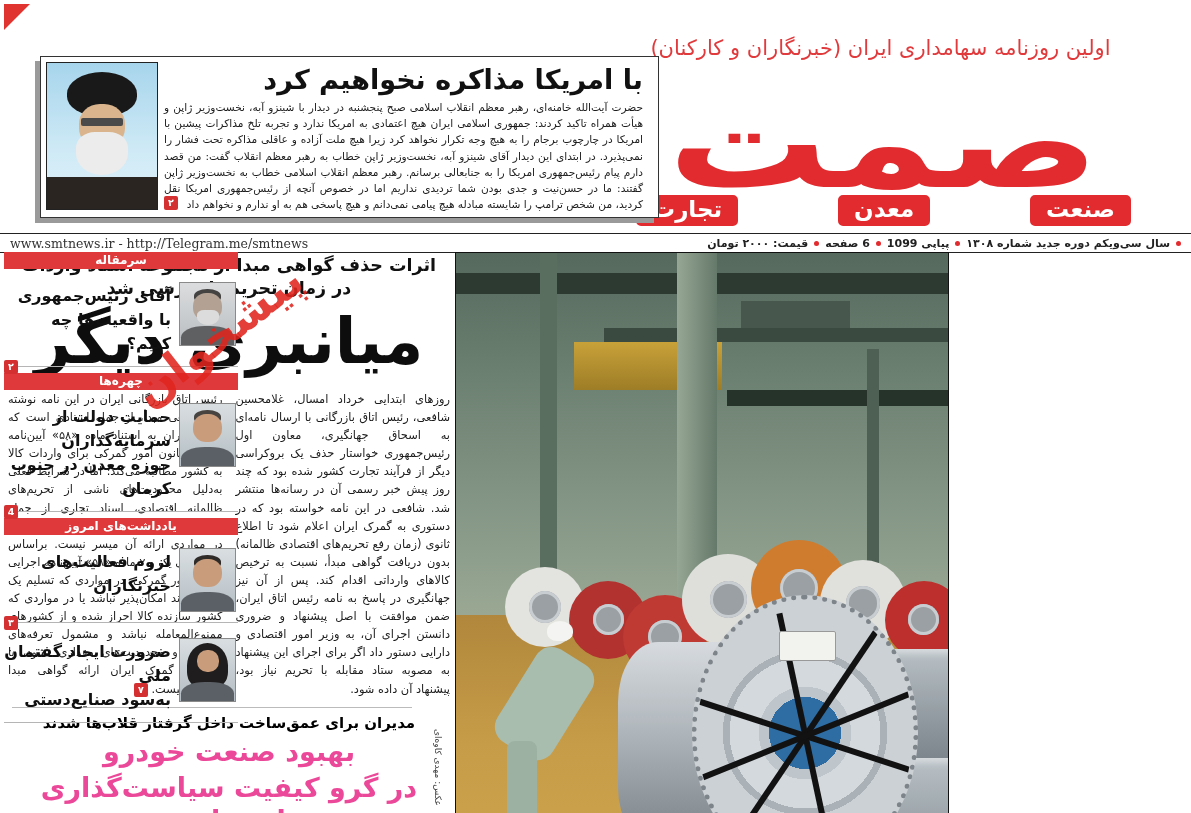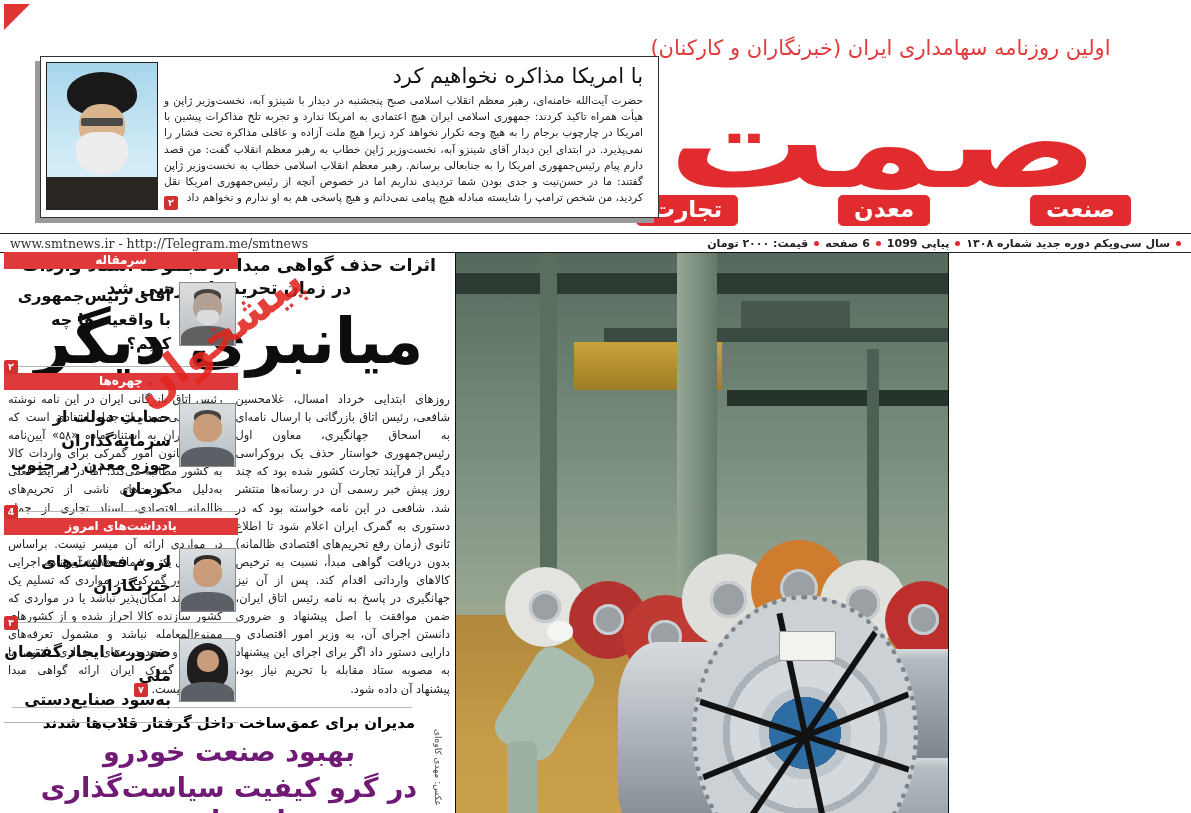--- a/index.html
+++ b/index.html
@@ -30,41 +30,41 @@
   .lead-box { position:absolute; right:532px; left:40px; top:56px; height:162px; border:1px solid #333;
     box-shadow:-5px 5px 0 #9a9a9a; background:#fff; display:flex; flex-direction:row-reverse; padding:5px; z-index:5; }
   .leader-photo { width:112px; height:148px; border:1px solid #222; position:relative; overflow:hidden; flex:none;
     background:linear-gradient(180deg,#a7d5ec 0%,#cfeaf6 60%,#dff1f9 100%); }
   .lp-turban { position:absolute; top:6%; left:18%; width:64%; height:30%; background:#191919; border-radius:50% 50% 45% 45%; }
   .lp-face  { position:absolute; top:28%; left:29%; width:42%; height:30%; background:#d9b астр; background:#d9b48c; border-radius:45%; }
   .lp-glasses { position:absolute; top:38%; left:31%; width:38%; height:5%; background:#4a4a4a; border-radius:2px; }
   .lp-beard { position:absolute; top:47%; left:26%; width:48%; height:30%; background:#ececec; border-radius:40% 40% 55% 55%; }
   .lp-robe  { position:absolute; bottom:0; left:0; width:100%; height:22%; background:#2b2522; }
   .lead-text { flex:1; padding:2px 10px 0 6px; position:relative; }
-  .lead-headline { font-size:21px; font-weight:normal; color:#111; text-align:right; margin-bottom:4px; }
+  .lead-headline { font-size:27px; font-weight:bold; color:#111; text-align:right; margin-bottom:4px; }
   .lead-body { font-size:10.6px; line-height:16.2px; text-align:justify; color:#1c1c1c; }
   .lead-badge { position:absolute; left:6px; bottom:2px; }
 
   
   .info-bar { position:absolute; top:233px; left:0; right:0; height:20px; border-top:1px solid #222;
     border-bottom:1px solid #222; display:flex; justify-content:space-between; align-items:center; padding:0 10px; }
   .issue-info { font-size:11px; font-weight:bold; color:#222; display:flex; align-items:center; gap:6px; }
   .issue-info .dot { width:5px; height:5px; background:#e22b2e; border-radius:50%; display:inline-block; }
   .urls { direction:ltr; font-family:"DejaVu Serif", serif; font-size:12.5px; color:#333; }
 
   
   .main-left { position:absolute; right:739px; left:6px; top:254px; height:557px; }
   .kicker { text-align:center; font-size:17.5px; font-weight:bold; color:#111; line-height:23px; }
   .big-headline { text-align:center; font-size:63px; font-weight:bold; color:#0d0d0d; line-height:76px; margin-top:4px; }
   .cols { display:flex; gap:13px; margin-top:10px; padding:0 2px; }
   .col { flex:1; font-size:11.4px; line-height:18.1px; text-align:justify; color:#1b1b1b; }
   .divider { border:none; border-top:1px solid #bbb; margin:9px 40px 6px 6px; position:relative; }
   .divider::after { content:""; position:absolute; right:-4px; top:-4px; width:1px; height:8px; background:#bbb; }
   .kicker2 { text-align:center; font-size:15px; font-weight:bold; margin-top:2px; }
-  .headline2 { text-align:center; font-size:27px; font-weight:bold; line-height:33px; margin-top:3px; color:#701a75; }
+  .headline2 { text-align:center; font-size:27px; font-weight:bold; line-height:33px; margin-top:3px; color:#ec4899; }
 
   
   .badge { display:inline-block; min-width:14px; height:14px; background:#d42f31; color:#fff;
     font-size:9.5px; font-weight:bold; line-height:14px; text-align:center; border-radius:2px; padding:0 2px; }
 
   
   .wm-fa { position:absolute; left:118px; top:308px; color:rgba(224,36,30,.88); font-size:46px; font-weight:bold;
     transform:rotate(-38deg); z-index:30; letter-spacing:2px; }
   .wm-en { position:absolute; left:80px; top:425px; color:rgba(210,28,22,.92); font-size:29px; font-weight:bold;
     z-index:30; direction:ltr; text-shadow:1px 1px 0 rgba(255,255,255,.6); }

